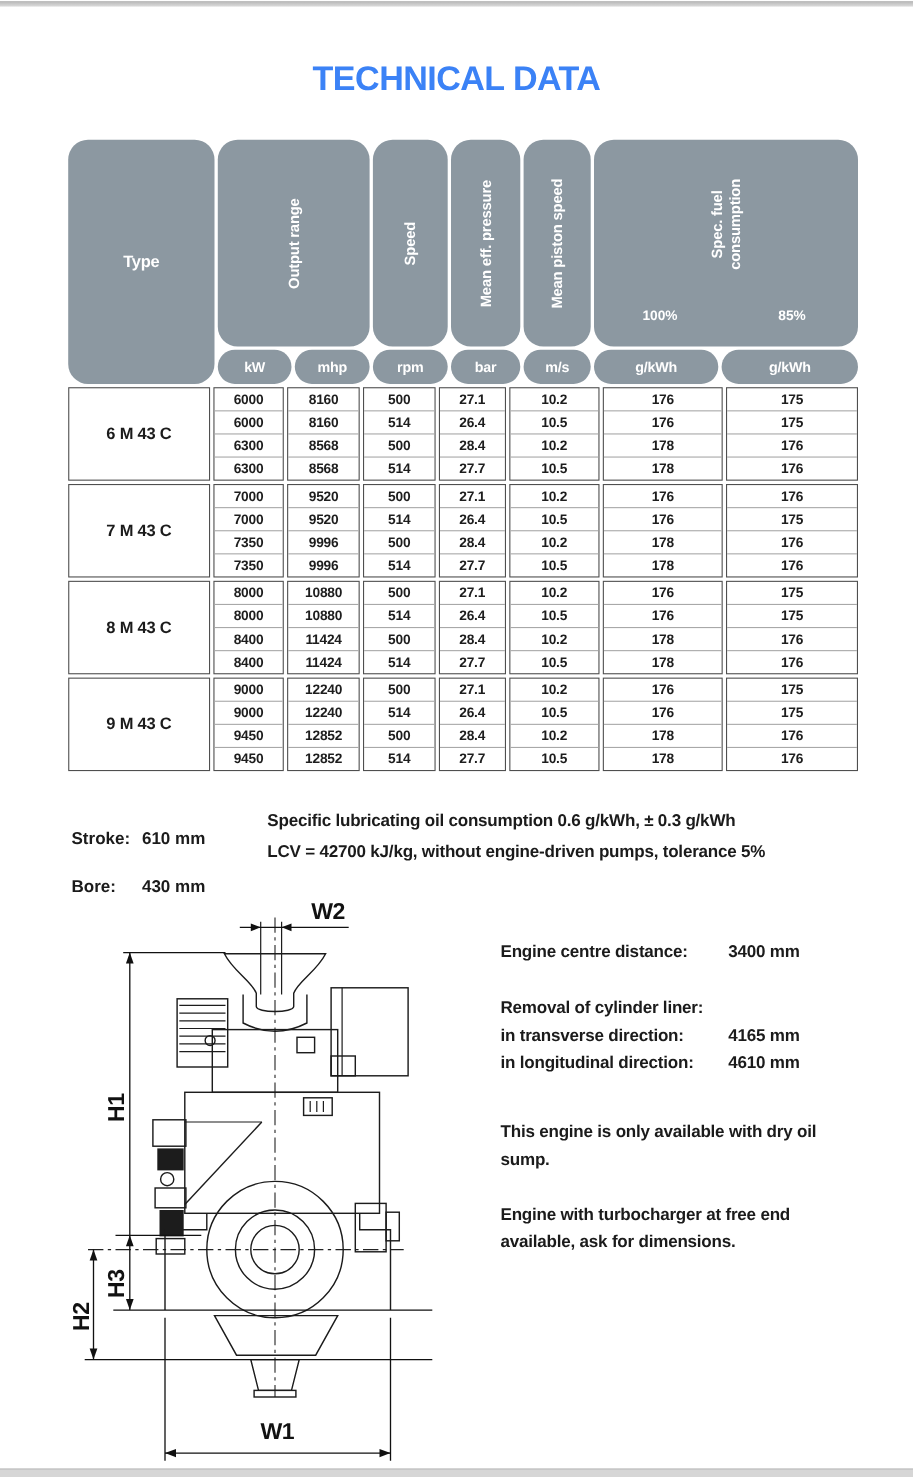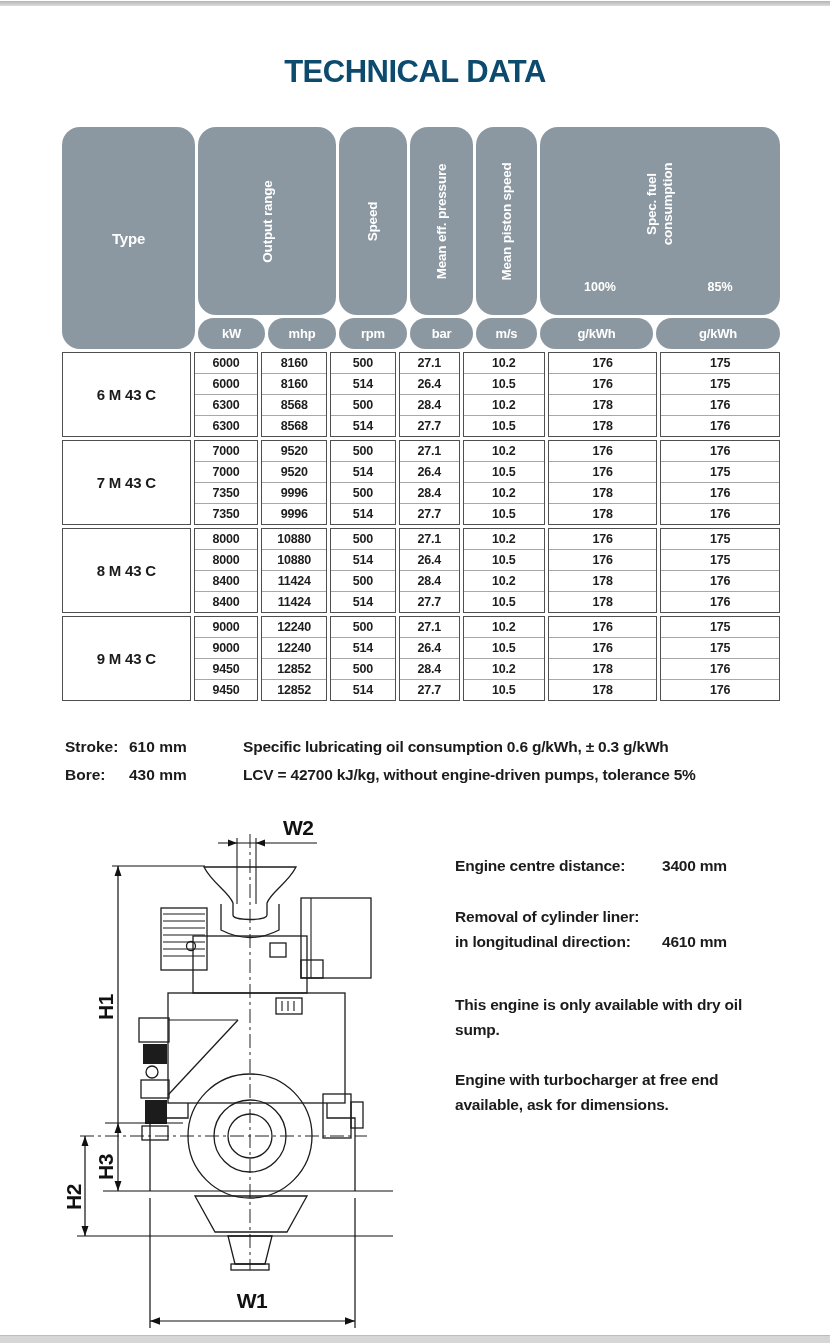--- a/index.html
+++ b/index.html
@@ -5,21 +5,21 @@
   * { box-sizing: border-box; margin: 0; padding: 0; }
   html,body { background:#fff; }
   body { font-family:"Liberation Sans", sans-serif; color:#1b1b1b; }
   .page { position:relative; width:830px; height:1343px; background:#fff; overflow:hidden; margin:0 auto; }
   .edge-top { position:absolute; top:1px; left:0; right:0; height:5px;
               background:linear-gradient(#b5b5b5,#dcdcdc); }
   .edge-bottom { position:absolute; bottom:0; left:0; right:0; height:8px;
                  background:#d6d6d6; border-top:1px solid #bdbdbd; }
 
   .title { position:absolute; top:54px; left:0; right:0; text-align:center;
-           font-size:31px; font-weight:800; letter-spacing:-0.5px; color:#0c4a6e; }
+           font-size:31px; font-weight:800; letter-spacing:-0.5px; color:#3b82f6; }
 
   
   .tech-table { position:absolute; left:62px; top:127px; width:718px; }
 
   .thead { display:grid;
            grid-template-columns:133px 67px 68px 68px 63px 61px 113px 124px;
            grid-template-rows:188px 31px;
            column-gap:3px; row-gap:3px; }
   .hcell { background:#8c98a1; color:#fff; display:flex; align-items:center;
            justify-content:center; font-weight:700;border-radius:18px; }
@@ -44,21 +44,21 @@
   .colbox .r { flex:1; display:flex; align-items:center; justify-content:center;
                font-size:12.5px; font-weight:700; letter-spacing:-0.2px;
                color:#1d1d1d; border-bottom:1px solid #a8a8a8; }
   .colbox .r:last-child { border-bottom:none; }
   .w0{width:133px}.w1{width:67px}.w2{width:68px}.w3{width:68px}
   .w4{width:63px}.w5{width:85px}.w6{width:113px}.w7{width:124px}
 
   
   .stroke-bore { position:absolute; left:65px; top:733px; font-size:15.5px;
                  font-weight:700; line-height:28px; }
-  .stroke-bore .row { display:flex; }
+  .stroke-bore .row { display:flex;margin-top:16px; }
   .stroke-bore .lbl { width:64px; }
   .oil-notes { position:absolute; left:243px; top:733px; font-size:15.5px;
                font-weight:700; line-height:28px; letter-spacing:-0.2px; }
 
   
   .side-notes { position:absolute; left:455px; top:853px; width:372px;
                 font-size:15.5px; font-weight:700; line-height:25px;
                 letter-spacing:-0.2px; }
   .kv { display:flex; }
   .kv .k { width:207px; }
@@ -407,20 +407,24 @@
     </svg>
   </div>
 
   <div class="side-notes">
     <div class="kv">
       <span class="k">Engine centre distance:</span>
       <span>3400 mm</span>
     </div>
     <div class="mt1">Removal of cylinder liner:</div>
     <div class="kv">
+      <span class="k">in transverse direction:</span>
+      <span>4165 mm</span>
+    </div>
+    <div class="kv">
       <span class="k">in longitudinal direction:</span>
       <span>4610 mm</span>
     </div>
     <div class="mt2 wrapnote">This engine is only available with dry oil sump.</div>
     <div class="mt3 wrapnote">Engine with turbocharger at free end available, ask for dimensions.</div>
   </div>
 
   <div class="edge-bottom"></div>
 </div>
 

